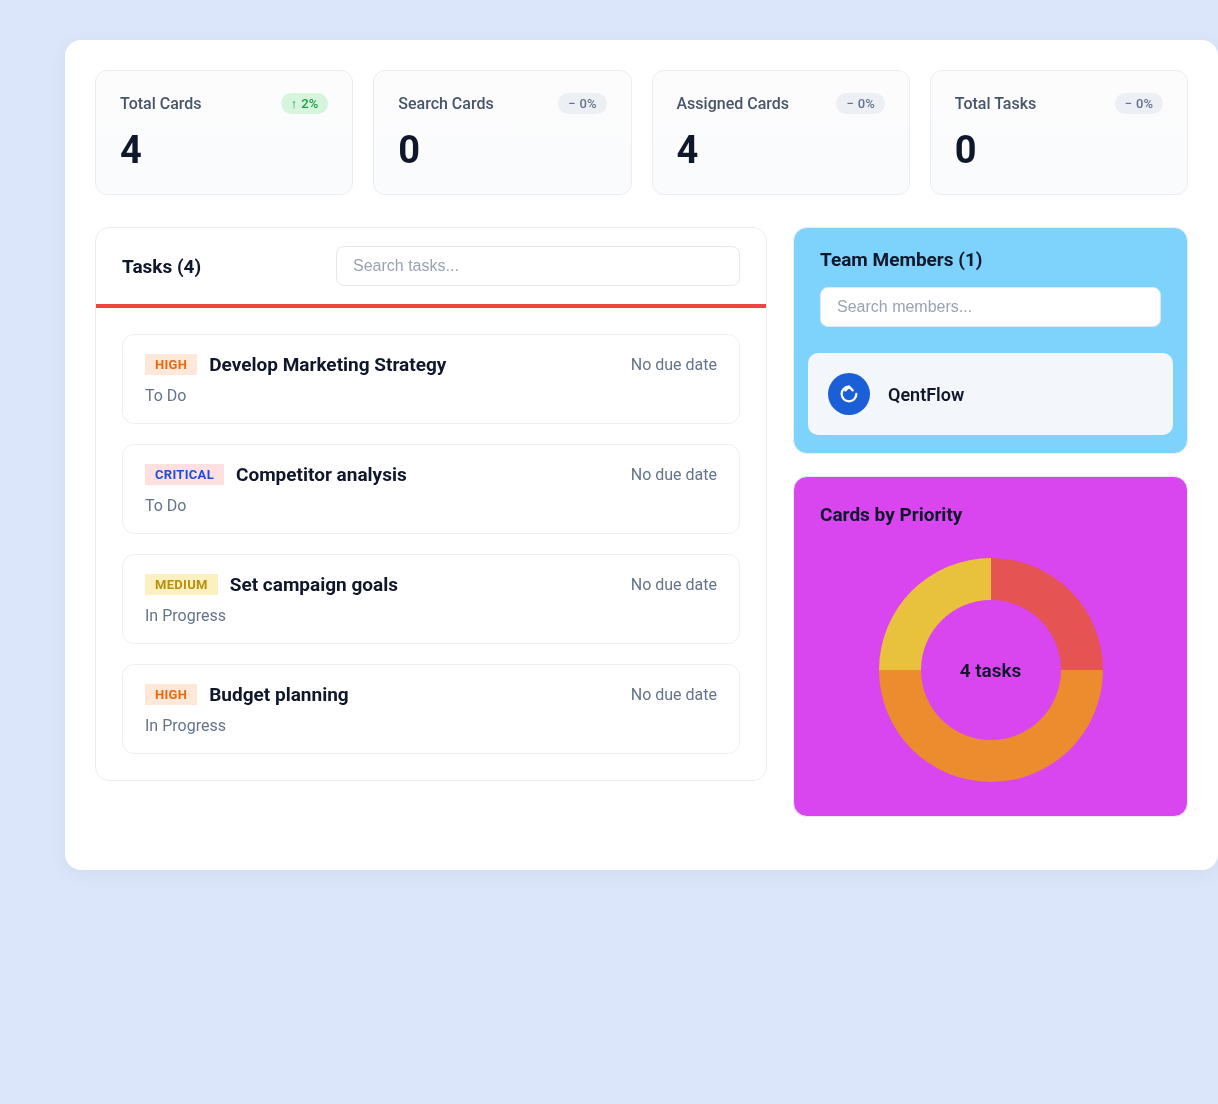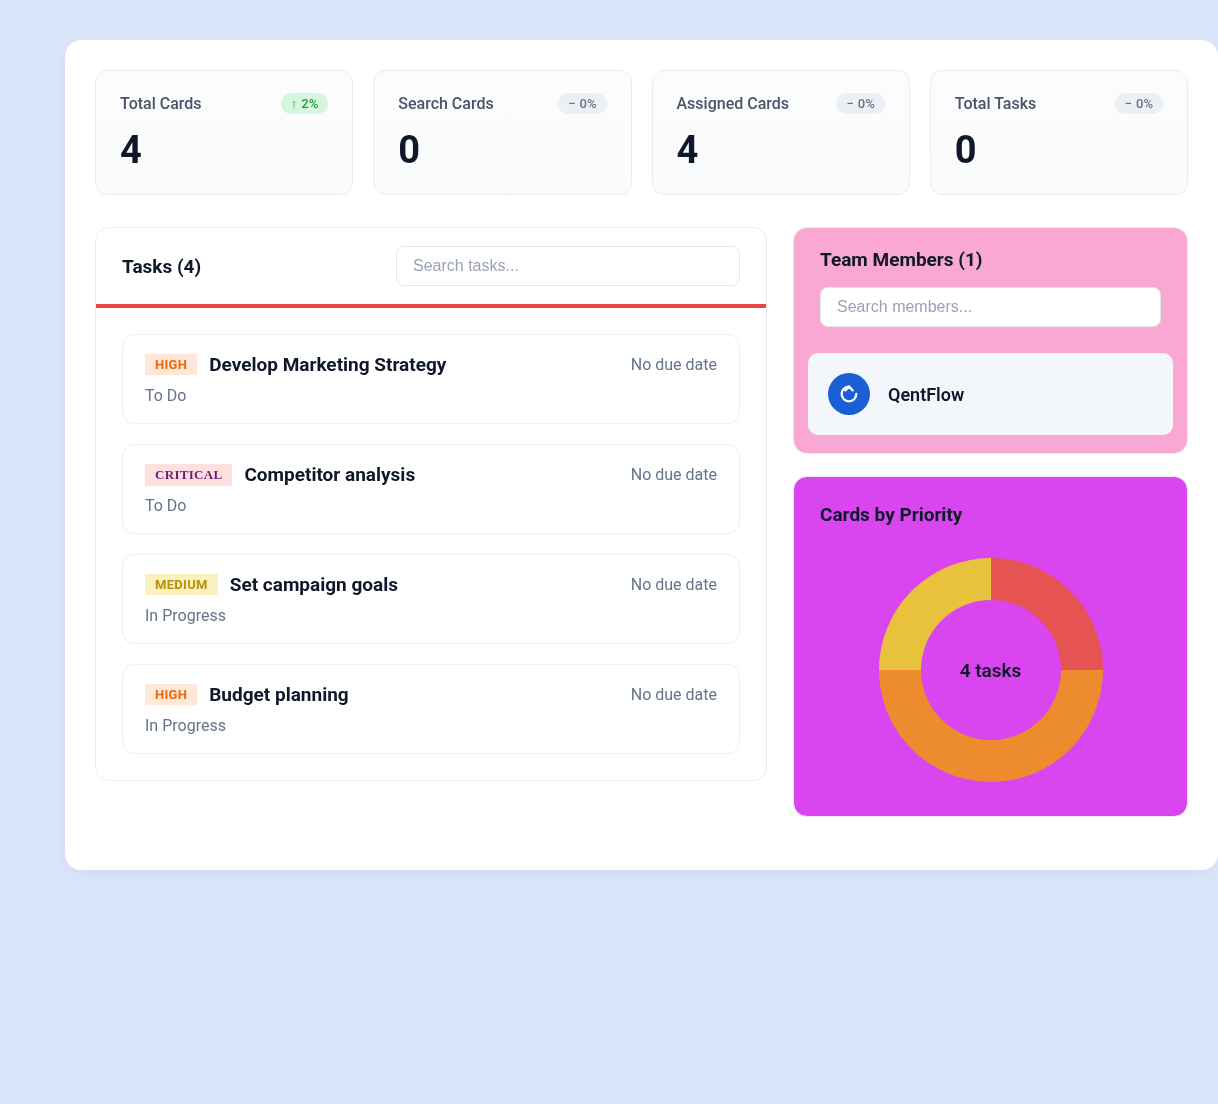--- a/index.html
+++ b/index.html
@@ -85,21 +85,21 @@
       align-items: center;
       padding: 18px 26px;
       border-bottom: 4px solid #ef4444;
     }
     .panel-title {
       font-size: 19px;
       font-weight: 700;
       color: #0f172a;
     }
     .search-input {
-      width: 344px;
+      width: 404px;
       padding: 10px 16px;
       border: 1px solid #e4e8ee;
       border-radius: 8px;
       font-size: 16px;
       color: #64748b;
       outline: none;
     }
     .search-input::placeholder {
       color: #9aa3b2;
     }
@@ -131,22 +131,21 @@
       font-size: 13px;
       font-weight: 700;
       letter-spacing: 0.3px;
     }
     .priority-high {
       background: #ffe8d9;
       color: #ea690c;
     }
     .priority-critical {
       background: #ffe0e0;
-      color: #701a75;
-      font-family: Liberation Serif, serif;
+      color: #1d4ed8;
     }
     .priority-medium {
       background: #fdf0c0;
       color: #b8900a;
     }
     .task-title {
       font-size: 19px;
       font-weight: 700;
       color: #0f172a;
     }
@@ -161,21 +160,21 @@
     .right-column {
       flex: 1;
       display: flex;
       flex-direction: column;
       gap: 22px;
       min-width: 380px;
     }
     .members-panel {
       border: 1px solid #e9edf2;
       border-radius: 14px;
-      background: #f9a8d4;
+      background: #7dd3fc;
     }
     .members-header {
       padding: 20px 26px 16px;
     }
     .members-search {
       width: calc(100% - 52px);
       margin: 0 26px 14px;
       padding: 10px 16px;
       border: 1px solid #e4e8ee;
       border-radius: 8px;

